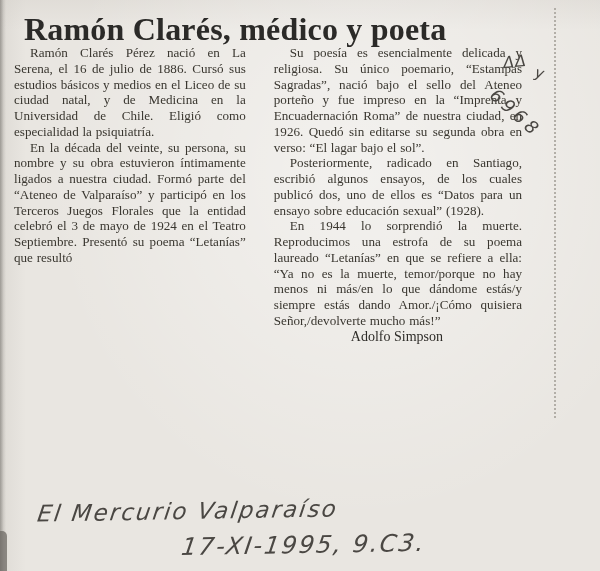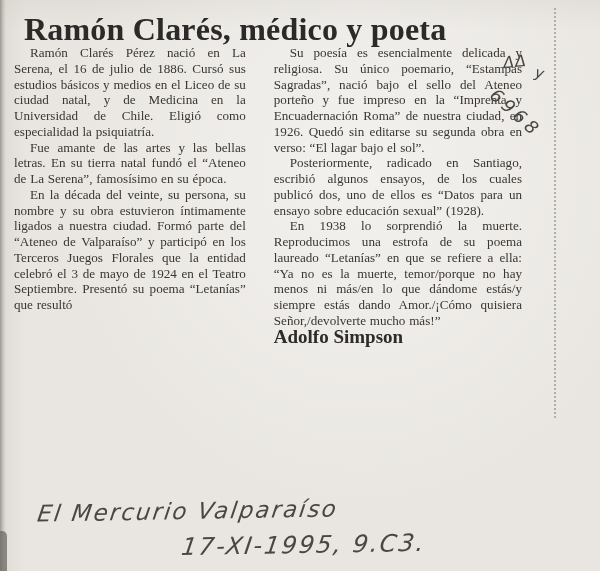--- a/index.html
+++ b/index.html
@@ -40,21 +40,21 @@
   }
   .col { text-align: justify; color: #39362f; }
   .col-left  { width: 240px; }
   .col-right { width: 257px; }
   .col p {
     margin: 0; font-size: 13.1px; line-height: 15.75px;
     text-indent: 16px; word-spacing: 0.5px;
   }
   .col p.no-indent { text-indent: 0; }
   .byline {
-    text-align: left; font-weight: bold; font-size: 19px;
+    text-align: center; font-weight: normal; font-size: 14px;
     line-height: 15.75px; padding-right: 2px; color: #2e2c28;
   }
   .dotted {
     position: absolute; left: 554px; top: 8px; height: 410px; width: 0;
     border-left: 2px dotted #b2aea7;
   }
   .hw {
     position: absolute; font-family: "DejaVu Sans", sans-serif;
     font-style: italic; color: #4a4743; white-space: nowrap;
   }
@@ -69,27 +69,26 @@
 
 <div class="scan">
   <div class="edge-left"></div>
   <div class="edge-blob"></div>
 
   <h1 class="title">Ramón Clarés, médico y poeta</h1>
 
   <div class="cols">
     <div class="col col-left">
         <p>Ramón Clarés Pérez nació en La Serena, el 16 de julio de 1886. Cursó sus estudios básicos y medios en el Liceo de su ciudad natal, y de Medicina en la Universidad de Chile. Eligió como especialidad la psiquiatría.</p>
-        <p>Fue amante de las artes y las bellas letras. En su tierra natal fundó el “Ateneo de La Serena”, famosísimo en su época.</p>
         <p>En la década del veinte, su persona, su nombre y su obra estuvieron íntimamente ligados a nuestra ciudad. Formó parte del “Ateneo de Valparaíso” y participó en los Terceros Juegos Florales que la entidad celebró el 3 de mayo de 1924 en el Teatro Septiembre. Presentó su poema “Letanías” que resultó</p>
       </div>
     <div class="col col-right">
         <p>Su poesía es esencialmente delicada y religiosa. Su único poemario, “Estampas Sagradas”, nació bajo el sello del Ateneo porteño y fue impreso en la “Imprenta y Encuadernación Roma” de nuestra ciudad, en 1926. Quedó sin editarse su segunda obra en verso: “El lagar bajo el sol”.</p>
         <p>Posteriormente, radicado en Santiago, escribió algunos ensayos, de los cuales publicó dos, uno de ellos es “Datos para un ensayo sobre educación sexual” (1928).</p>
-        <p>En 1938 lo sorprendió la muerte. Reproducimos una estrofa de su poema laureado “Letanías” en que se refiere a ella: “Ya no es la muerte, temor/porque no hay menos ni más/en lo que dándome estás/y siempre estás dando Amor./¡Cómo quisiera Señor,/devolverte mucho más!”</p>
+        <p>En 1944 lo sorprendió la muerte. Reproducimos una estrofa de su poema laureado “Letanías” en que se refiere a ella: “Ya no es la muerte, temor/porque no hay menos ni más/en lo que dándome estás/y siempre estás dando Amor./¡Cómo quisiera Señor,/devolverte mucho más!”</p>
         <div class="byline">Adolfo Simpson</div>
     </div>
   </div>
 
   <div class="dotted"></div>
 
   <div class="hw mark-tri">ΔΔ</div>
   <div class="hw mark-squig">y</div>
   <div class="hw mark-num">6968</div>
 

